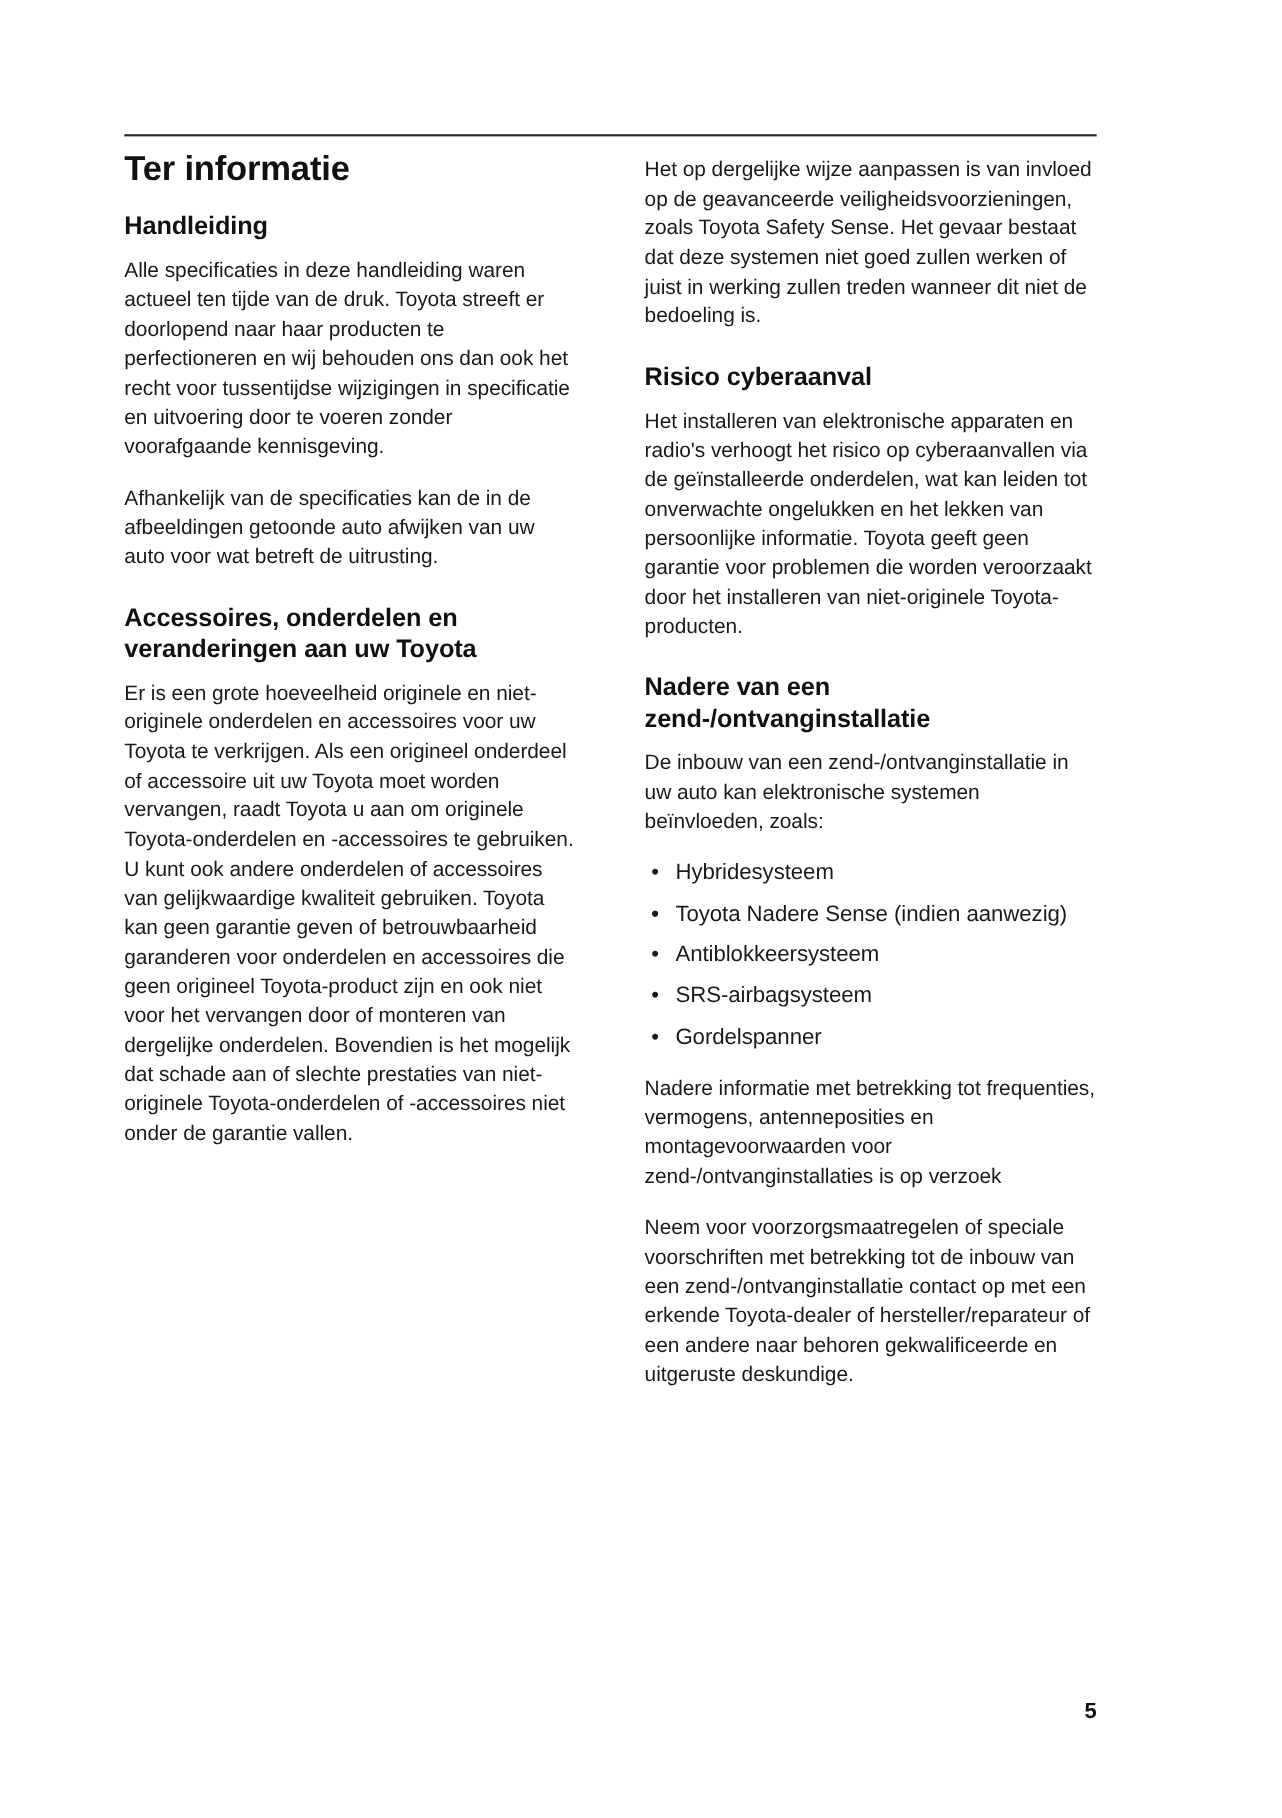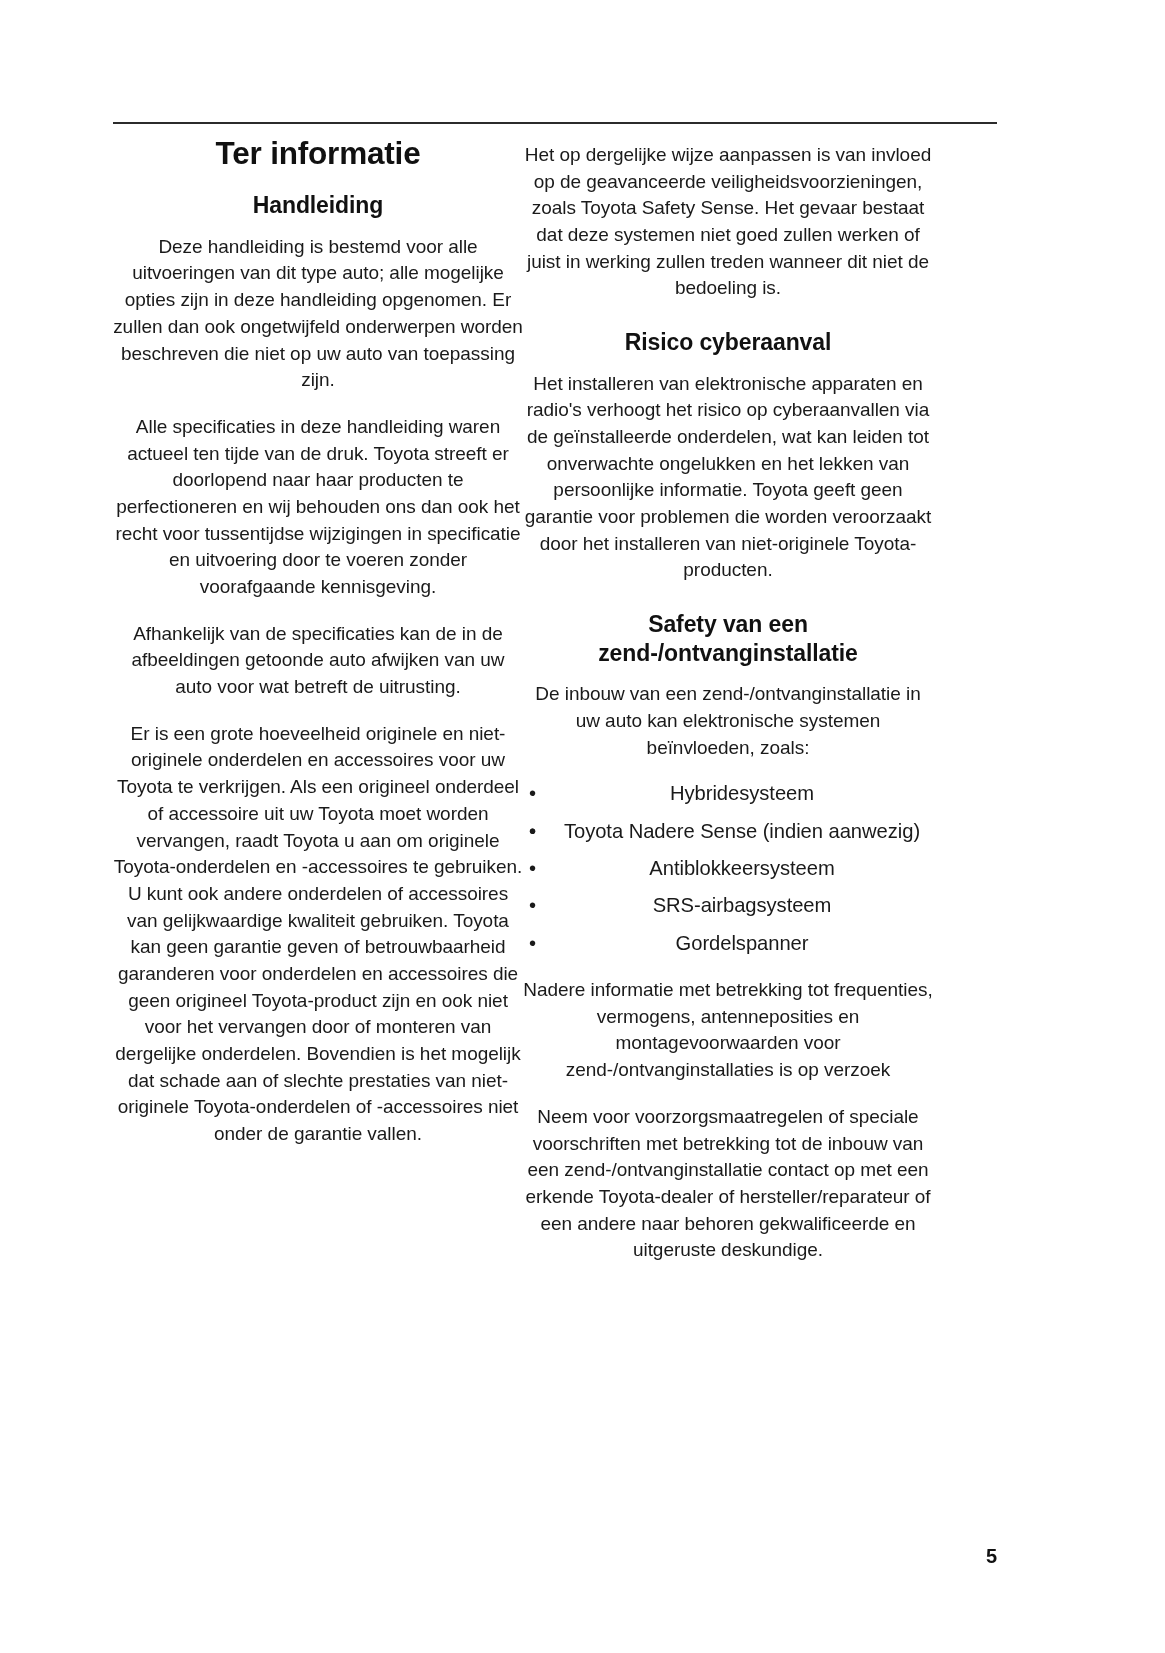--- a/index.html
+++ b/index.html
@@ -30,21 +30,21 @@
     height: 2px;
     background: #2b2b2b;
   }
   .columns {
     position: absolute;
     left: 113px;
     top: 136px;
     width: 884px;
     height: 1370px;
     display: flex;
-    text-align: center;
+    gap: 63px;
   }
   .col {
     width: 410px;
     position: relative;
   }
   h1.doc-title {
     font-size: 31.5px;
     font-weight: bold;
     letter-spacing: -0.2px;
     margin: 0 0 20px 0;
@@ -117,36 +117,36 @@
 
   <div class="top-rule"></div>
 
   <div class="columns">
 
     <div class="col left">
       <h1 class="doc-title">Ter informatie</h1>
 
       <h2 class="section-head first">Handleiding</h2>
 
-      <p class="body-text">Deze handleiding is bestemd voor alle uitvoeringen van dit type auto; alle mogelijke opties zijn in deze handleiding opgenomen. Er zullen dan ook ongetwijfeld onderwerpen worden beschreven die niet op uw auto van toepassing zijn.</p>
       <p class="body-text">Alle specificaties in deze handleiding waren actueel ten tijde van de druk. Toyota streeft er doorlopend naar haar producten te perfectioneren en wij behouden ons dan ook het recht voor tussentijdse wijzigingen in specificatie en uitvoering door te voeren zonder voorafgaande kennisgeving.</p>
       <p class="body-text">Afhankelijk van de specificaties kan de in de afbeeldingen getoonde auto afwijken van uw auto voor wat betreft de uitrusting.</p>
 
+      <h2 class="section-head">Accessoires, onderdelen en veranderingen aan uw Toyota</h2>
 
       <p class="body-text">Er is een grote hoeveelheid originele en niet-originele onderdelen en accessoires voor uw Toyota te verkrijgen. Als een origineel onderdeel of accessoire uit uw Toyota moet worden vervangen, raadt Toyota u aan om originele Toyota-onderdelen en -accessoires te gebruiken. U kunt ook andere onderdelen of accessoires van gelijkwaardige kwaliteit gebruiken. Toyota kan geen garantie geven of betrouwbaarheid garanderen voor onderdelen en accessoires die geen origineel Toyota-product zijn en ook niet voor het vervangen door of monteren van dergelijke onderdelen. Bovendien is het mogelijk dat schade aan of slechte prestaties van niet-originele Toyota-onderdelen of -accessoires niet onder de garantie vallen.</p>
     </div>
 
     <div class="col right">
       <p class="body-text">Het op dergelijke wijze aanpassen is van invloed op de geavanceerde veiligheidsvoorzieningen, zoals Toyota Safety Sense. Het gevaar bestaat dat deze systemen niet goed zullen werken of juist in werking zullen treden wanneer dit niet de bedoeling is.</p>
 
       <h2 class="section-head">Risico cyberaanval</h2>
 
       <p class="body-text">Het installeren van elektronische apparaten en radio's verhoogt het risico op cyberaanvallen via de geïnstalleerde onderdelen, wat kan leiden tot onverwachte ongelukken en het lekken van persoonlijke informatie. Toyota geeft geen garantie voor problemen die worden veroorzaakt door het installeren van niet-originele Toyota-producten.</p>
 
-      <h2 class="section-head">Safety van een zend-/ontvanginstallatie</h2>
+      <h2 class="section-head">Nadere van een zend-/ontvanginstallatie</h2>
 
       <p class="body-text tight">De inbouw van een zend-/ontvanginstallatie in uw auto kan elektronische systemen beïnvloeden, zoals:</p>
 
       <ul class="bullets">
         <li><span class="bullet-dot">•</span><span>Hybridesysteem</span></li>
         <li><span class="bullet-dot">•</span></li>
         <li><span class="bullet-dot">•</span><span>Toyota Nadere Sense (indien aanwezig)</span></li>
         <li><span class="bullet-dot">•</span><span>Antiblokkeersysteem</span></li>
         <li><span class="bullet-dot">•</span><span>SRS-airbagsysteem</span></li>
         <li><span class="bullet-dot">•</span><span>Gordelspanner</span></li>

